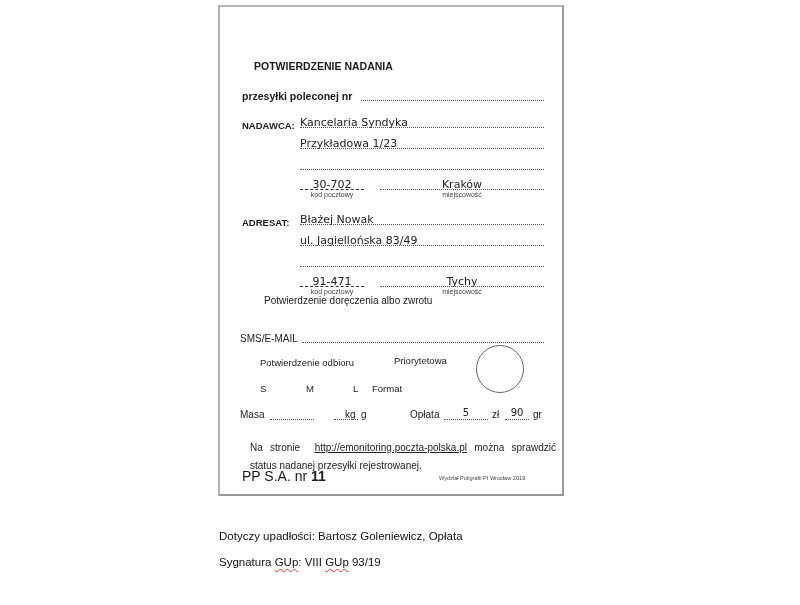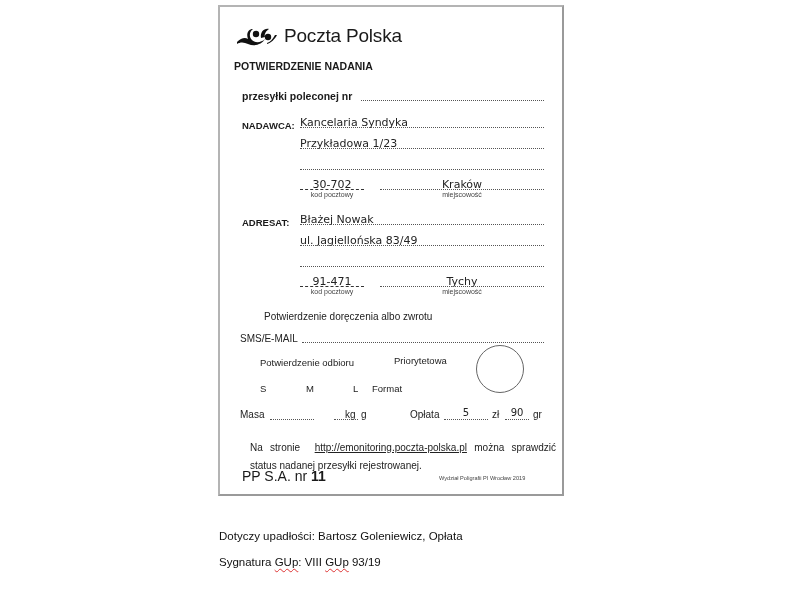--- a/index.html
+++ b/index.html
@@ -4,21 +4,21 @@
 <style>
   html, body { margin:0; padding:0; background:#ffffff; }
   body { width:800px; height:605px; position:relative; overflow:hidden;
          font-family:"Liberation Sans", sans-serif; color:#1a1a1a; }
   .card { position:absolute; left:218px; top:5px; width:342px; height:487px;
           border:2px solid #9a9a9a; border-top-color:#b4b4b4; border-left-color:#b4b4b4; background:#fff; }
   .abs { position:absolute; white-space:nowrap; }
   .logo { left:16px; top:17px; display:flex; align-items:center; }
   .logo svg { width:42px; height:24px; }
   .logo-text { font-size:19px; color:#1a1a1a; margin-left:6px; letter-spacing:-0.2px; }
-  .title { left:14px; top:53px; font-size:10.5px; font-weight:bold; }
+  .title { left:34px; top:53px; font-size:10.5px; font-weight:bold; }
   .sub { left:22px; top:83px; font-size:10.5px; font-weight:bold; }
   .dots { position:absolute; border-bottom:1px dotted #555; height:0; }
   .lbl { font-size:9.5px; font-weight:bold; }
   .hand { font-family:"DejaVu Sans", sans-serif; font-size:11px; color:#222; }
   .small { font-size:7px; color:#444; }
   .dash { position:absolute; border-bottom:1px dashed #333; height:0; }
   .norm { font-size:10px; color:#222; }
   .circle { position:absolute; left:256px; top:338px; width:46px; height:46px;
             border:1.3px solid #666; border-radius:50%; }
   .note { left:30px; top:432px; width:306px; font-size:10px; line-height:18px; color:#222; white-space:normal; text-align:justify; }
@@ -26,30 +26,20 @@
   .footer-l { left:22px; top:461px; font-size:14px; }
   .footer-r { left:219px; top:468px; font-size:5.6px; color:#444; }
   .below { position:absolute; left:219px; font-family:"Liberation Sans", sans-serif; font-size:11.5px; color:#111; }
   .squiggle { text-decoration:underline wavy #d33; text-decoration-thickness:1px; text-underline-offset:2px; }
 </style>
 </head>
 <body>
 
 <div class="card">
 
-  <div class="abs logo">
-    <svg viewBox="0 0 42 24">
-      <path d="M1 18 C5 14 9 13 12 15 C10 10 12 5 17 5 C13 8 13 13 16 16 C19 19 25 19 29 15 C26 20 19 23 12 20 C8 18 4 18 1 20 Z" fill="#111"></path>
-      <circle cx="20" cy="10" r="3.2" fill="#111"></circle>
-      <path d="M25 14 C24 8 28 4 33 5 C30 7 28 10 29 13 Z" fill="#111"></path>
-      <circle cx="32" cy="13" r="3.2" fill="#111"></circle>
-      <path d="M31 20 C35 19 39 15 41 11 L39 11 C37 15 34 18 31 19 Z" fill="#111"></path>
-    </svg>
-    <span class="logo-text">Poczta Polska</span>
-  </div>
 
   <div class="abs title">POTWIERDZENIE NADANIA</div>
 
   <div class="abs sub">przesyłki poleconej nr</div>
   <div class="dots" style="left:141px; top:93px; width:183px;"></div>
 
   <div class="abs lbl" style="left:22px; top:113px;">NADAWCA:</div>
   <div class="abs hand" style="left:80px; top:109px;">Kancelaria Syndyka</div>
   <div class="dots" style="left:80px; top:120px; width:244px;"></div>
   <div class="abs hand" style="left:80px; top:130px;">Przykładowa 1/23</div>
@@ -68,21 +58,21 @@
   <div class="abs hand" style="left:80px; top:227px;">ul. Jagiellońska 83/49</div>
   <div class="dots" style="left:80px; top:238px; width:244px;"></div>
   <div class="dots" style="left:80px; top:259px; width:244px;"></div>
   <div class="abs hand" style="left:80px; top:268px; width:64px; text-align:center;">91-471</div>
   <div class="dash" style="left:80px; top:279px; width:64px;"></div>
   <div class="abs small" style="left:80px; top:281px; width:64px; text-align:center;">kod pocztowy</div>
   <div class="abs hand" style="left:160px; top:268px; width:164px; text-align:center;">Tychy</div>
   <div class="dots" style="left:160px; top:279px; width:164px;"></div>
   <div class="abs small" style="left:160px; top:281px; width:164px; text-align:center;">miejscowość</div>
 
-  <div class="abs norm" style="left:44px; top:304px;">Potwierdzenie doręczenia albo zwrotu</div>
+  <div class="abs norm" style="left:44px; top:288px;">Potwierdzenie doręczenia albo zwrotu</div>
 
   <div class="abs norm" style="left:20px; top:326px;">SMS/E-MAIL</div>
   <div class="dots" style="left:82px; top:335px; width:242px;"></div>
 
   <div class="abs norm" style="left:40px; top:350px; font-size:9.5px;">Potwierdzenie odbioru</div>
   <div class="abs norm" style="left:174px; top:348px; font-size:9.5px;">Priorytetowa</div>
   <div class="circle"></div>
 
   <div class="abs norm" style="left:40px; top:376px; font-size:9.5px;">S</div>
   <div class="abs norm" style="left:86px; top:376px; font-size:9.5px;">M</div>

